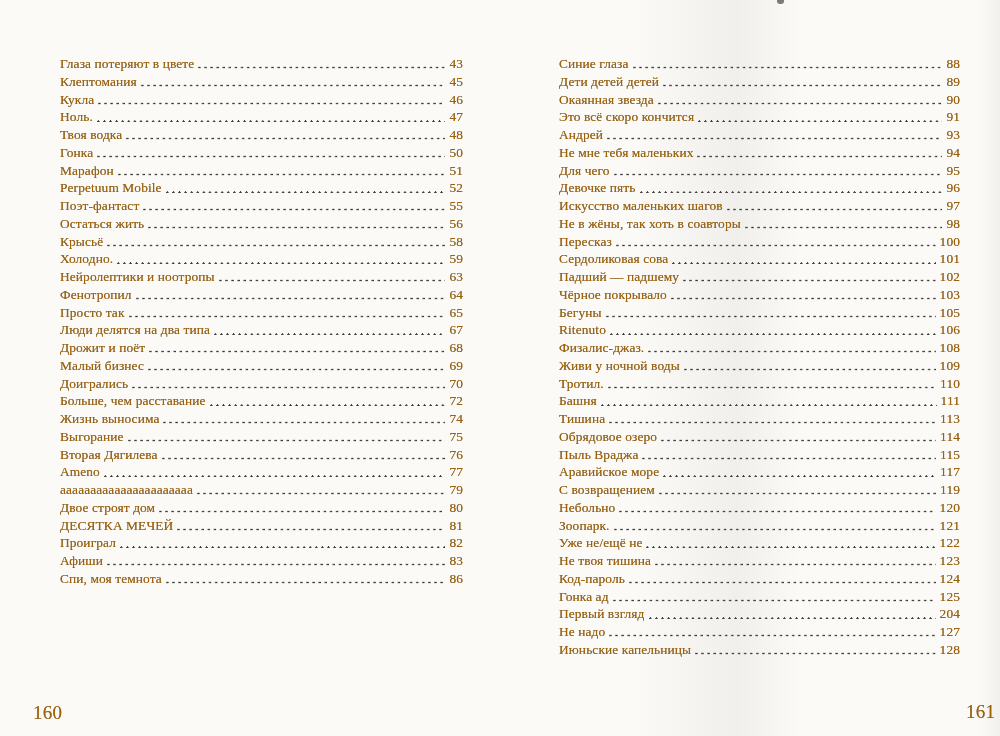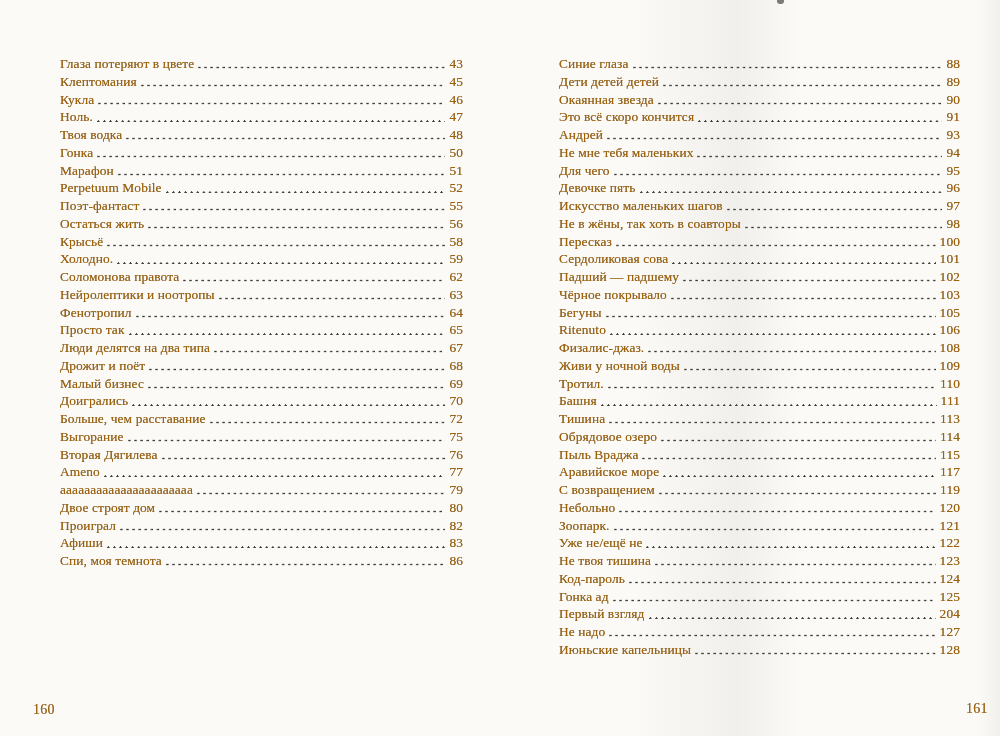--- a/index.html
+++ b/index.html
@@ -43,21 +43,21 @@
     height:2.8px;
     align-self:flex-end;
     margin:0 4px 3.6px 4px;
     background-image:radial-gradient(circle 1.05px at 1.4px 1.4px, #3b3934 97%, rgba(0,0,0,0) 100%);
     background-size:6.1px 2.8px;
     background-repeat:repeat-x;
   }
   .pagenum { white-space:pre; text-align:right; }
   .folio {
     position:absolute;
-    font-size:14px;
+    font-size:19px;
     letter-spacing:0.3px;
     text-shadow:0 0 0.5px rgba(47,45,42,0.5);
   }
   .folio-left  { left:33px;  top:702px; }
   .folio-right { left:966px; top:701px; }
 </style>
 </head>
 <body>
 
 <div class="spread">
@@ -120,25 +120,20 @@
         <span class="title">Крысьё</span>
         <span class="leader"></span>
         <span class="pagenum">58</span>
       </div>
       <div class="toc-row">
         <span class="title">Холодно.</span>
         <span class="leader"></span>
         <span class="pagenum">59</span>
       </div>
       <div class="toc-row">
-        <span class="title">Соломонова правота</span>
-        <span class="leader"></span>
-        <span class="pagenum">62</span>
-      </div>
-      <div class="toc-row">
         <span class="title">Нейролептики и ноотропы</span>
         <span class="leader"></span>
         <span class="pagenum">63</span>
       </div>
       <div class="toc-row">
         <span class="title">Фенотропил</span>
         <span class="leader"></span>
         <span class="pagenum">64</span>
       </div>
       <div class="toc-row">
@@ -165,20 +160,25 @@
         <span class="title">Доигрались</span>
         <span class="leader"></span>
         <span class="pagenum">70</span>
       </div>
       <div class="toc-row">
         <span class="title">Больше, чем расставание</span>
         <span class="leader"></span>
         <span class="pagenum">72</span>
       </div>
       <div class="toc-row">
+        <span class="title">Жизнь выносима</span>
+        <span class="leader"></span>
+        <span class="pagenum">74</span>
+      </div>
+      <div class="toc-row">
         <span class="title">Выгорание</span>
         <span class="leader"></span>
         <span class="pagenum">75</span>
       </div>
       <div class="toc-row">
         <span class="title">Вторая Дягилева</span>
         <span class="leader"></span>
         <span class="pagenum">76</span>
       </div>
       <div class="toc-row">
@@ -188,20 +188,25 @@
       </div>
       <div class="toc-row">
         <span class="title">аааааааааааааааааааааа</span>
         <span class="leader"></span>
         <span class="pagenum">79</span>
       </div>
       <div class="toc-row">
         <span class="title">Двое строят дом</span>
         <span class="leader"></span>
         <span class="pagenum">80</span>
+      </div>
+      <div class="toc-row">
+        <span class="title">ДЕСЯТКА МЕЧЕЙ</span>
+        <span class="leader"></span>
+        <span class="pagenum">81</span>
       </div>
       <div class="toc-row">
         <span class="title">Проиграл</span>
         <span class="leader"></span>
         <span class="pagenum">82</span>
       </div>
       <div class="toc-row">
         <span class="title">Афиши</span>
         <span class="leader"></span>
         <span class="pagenum">83</span>

